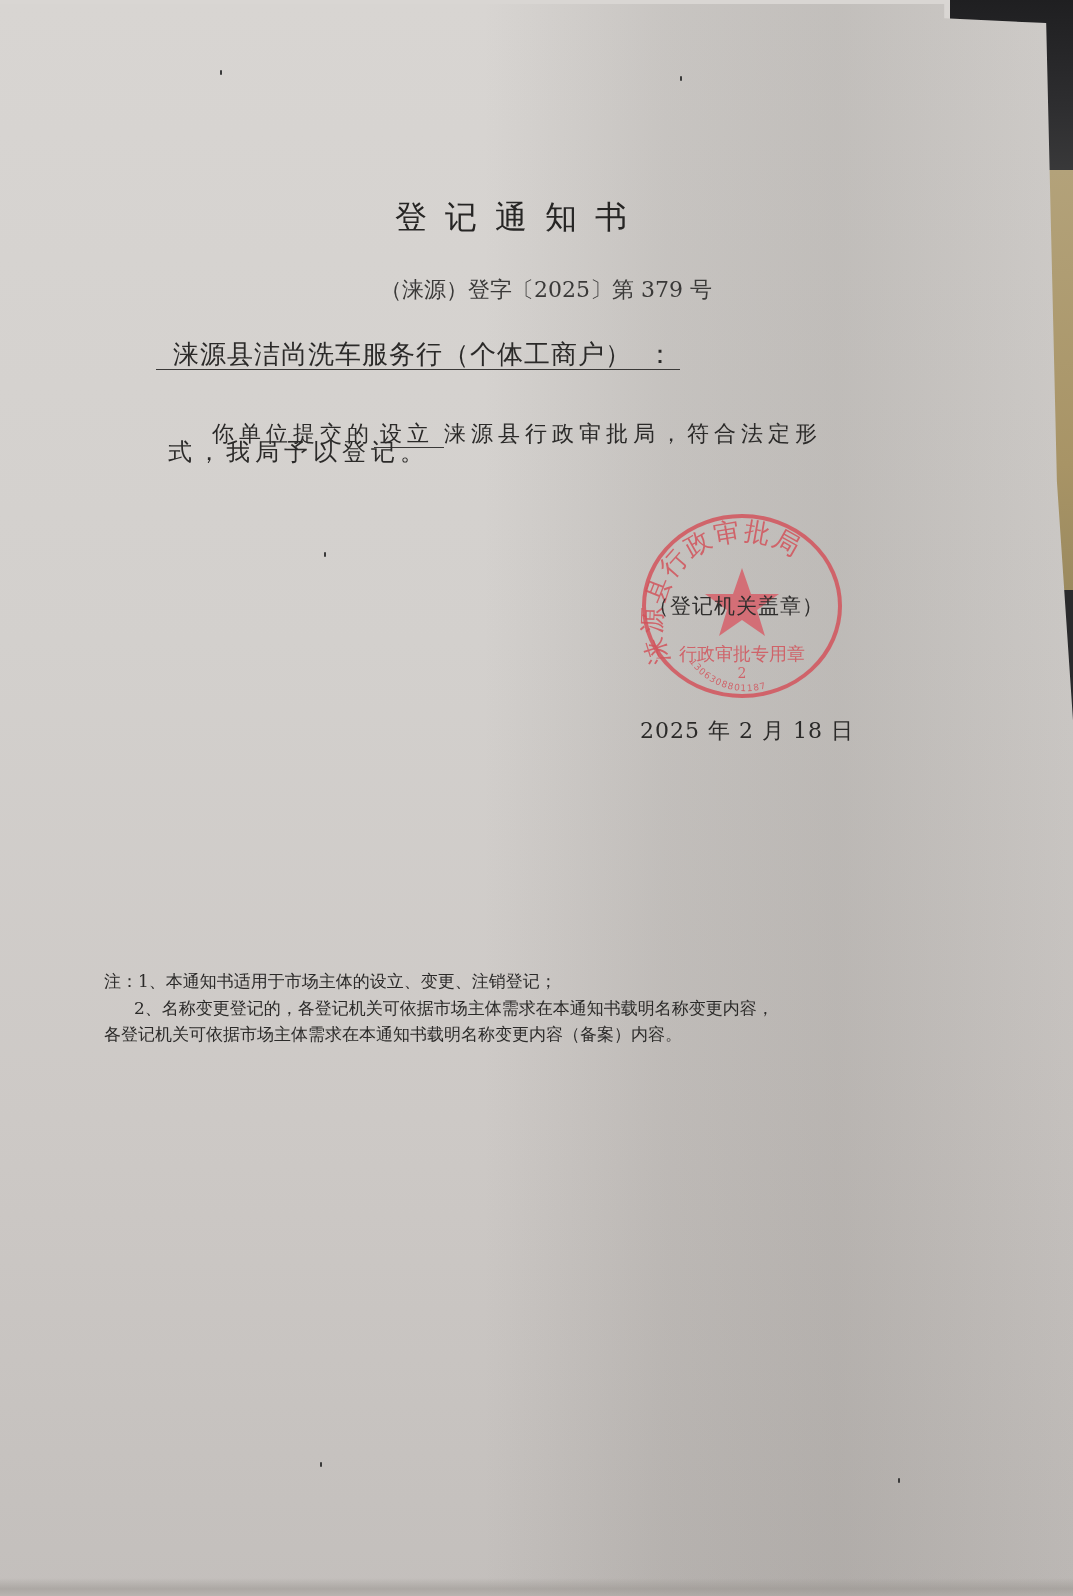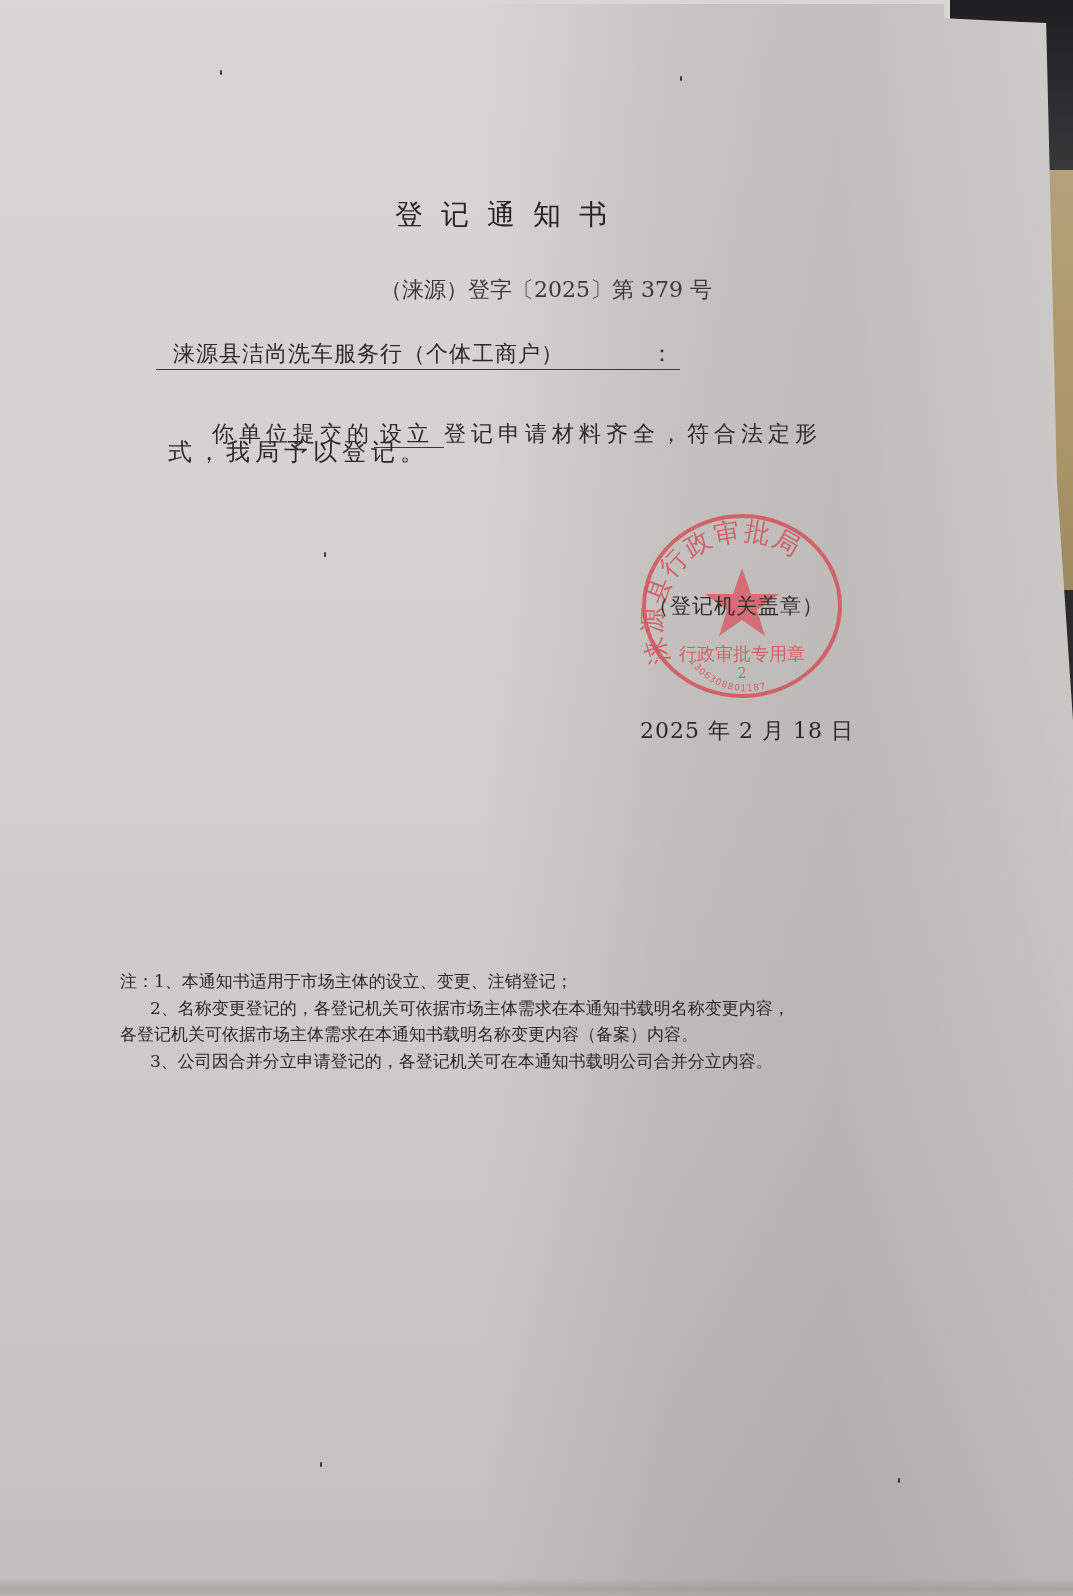--- a/index.html
+++ b/index.html
@@ -50,34 +50,34 @@
       width: 1073px; height: 18px;
       background: linear-gradient(180deg, rgba(140,135,130,0) 0%, rgba(150,145,140,0.5) 60%, rgba(170,165,160,0.4) 100%);
     }
     .text {
       color: #2b2a29;
       position: absolute;
       white-space: nowrap;
     }
     .title {
       left: 395px; top: 196px;
-      font-size: 28px;
+      font-size: 32px;
       letter-spacing: 18px;
       font-family: "DejaVu Sans", "Liberation Sans", sans-serif;
       color: #262524;
       text-align: right;
     }
     .docno {
       left: 380px; top: 275px;
       font-size: 22px;
       color: #3a3938;
     }
     .addressee {
       left: 156px; top: 340px;
-      font-size: 22px;
+      font-size: 26px;
       letter-spacing: 1px;
       border-bottom: 1.5px solid #3a3938;
       width: 524px;
       padding-left: 17px;
       box-sizing: border-box;
       height: 30px;
       line-height: 28px;
     }
     .addressee .colon {
       position: absolute;
@@ -120,21 +120,21 @@
       letter-spacing: 1px;
       z-index: 3;
     }
     .notes {
       position: absolute;
       left: 104px; top: 968px;
       font-size: 17px;
       color: #2b2a29;
       line-height: 26.5px;
     }
-    .notes .row { white-space: nowrap; margin-left: 16px; }
+    .notes .row { white-space: nowrap; }
     .notes .indent { padding-left: 30px; }
     .specks span {
       position: absolute;
       width: 2px; height: 5px;
       background: #3a3a3a;
       border-radius: 1px;
     }
   </style>
 </head>
 <body>
@@ -156,21 +156,21 @@
 
 <div class="text title">登记通知书</div>
 <div class="text docno">（涞源）登字〔2025〕第 379 号</div>
 
 <div class="text addressee">
   <span>涞源县洁尚洗车服务行（个体工商户）</span>
   <span class="colon">：</span>
 </div>
 
 <div class="text body-line1">
-  <span>你单位提交的</span><span class="blank">设立</span><span>登记申请材料齐全，符合法定形</span>
+  <span>你单位提交的</span><span class="blank">设立</span><span>涞源县行政审批局，符合法定形</span>
 </div>
 <div class="text body-line2">式，我局予以登记。</div>
 
 <svg class="seal" viewBox="0 0 205 190">
   <defs>
     <path id="ringPath" d="M 30 150 A 82 82 0 1 1 180 140" fill="none"></path>
     <path id="codePath" d="M 45 145 A 70 70 0 0 0 170 140" fill="none"></path>
   </defs>
   <ellipse cx="102" cy="96" rx="98" ry="90" fill="none" stroke="#d2545c" stroke-width="4" opacity="0.85"></ellipse>
   <polygon points="102,58 111,84 139,84 117,100 125,126 102,110 79,126 87,100 65,84 93,84" fill="#d6606a" opacity="0.85"></polygon>
@@ -184,14 +184,13 @@
   </text>
 </svg>
 
 <div class="text seal-label">（登记机关盖章）</div>
 <div class="text date">2025 年 2 月 18 日</div>
 
 <div class="notes">
   <div class="row">注：1、本通知书适用于市场主体的设立、变更、注销登记；</div>
   <div class="row indent">2、名称变更登记的，各登记机关可依据市场主体需求在本通知书载明名称变更内容，</div>
   <div class="row">各登记机关可依据市场主体需求在本通知书载明名称变更内容（备案）内容。</div>
-  <div class="row indent">3、公司因合并分立申请登记的，各登记机关可在本通知书载明公司合并分立内容。</div>
 </div>
 
 </body></html>

